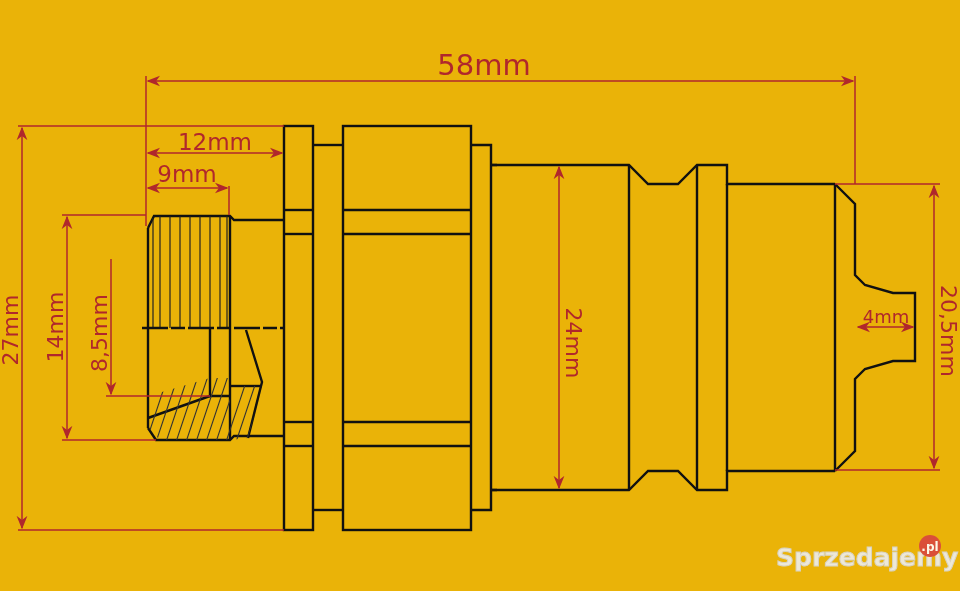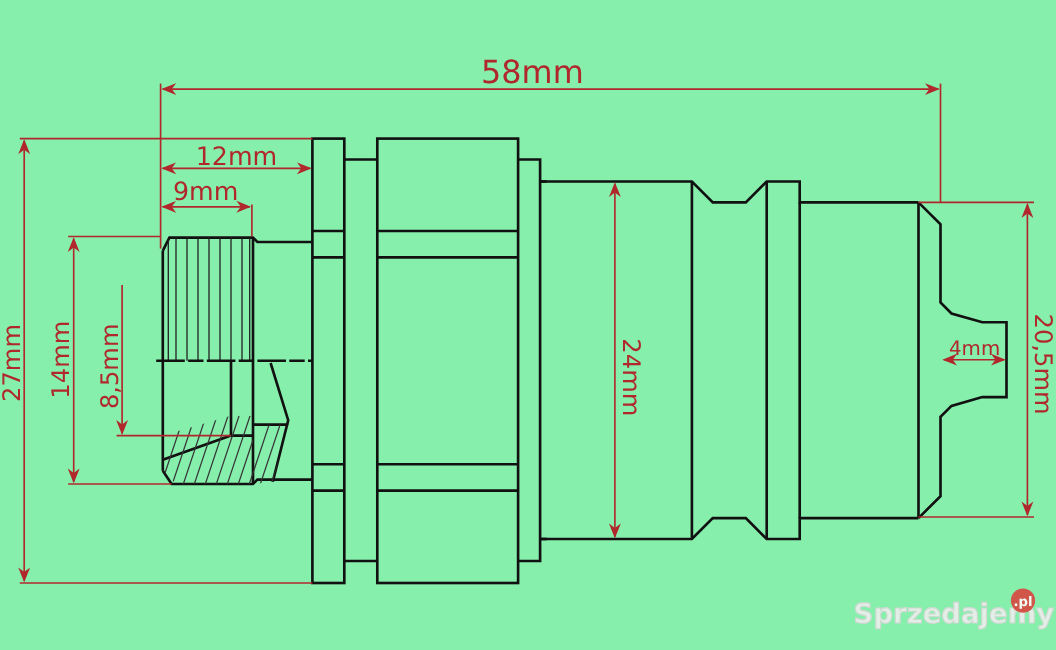--- a/index.html
+++ b/index.html
@@ -1,16 +1,16 @@
 <!DOCTYPE html>
 <html><head>
 <meta charset="utf-8">
 <style>
   html,body{margin:0;padding:0;background:#ffffff;}
-  #stage{position:relative;width:960px;height:591px;overflow:hidden;background:#86efac;}
+  #stage{position:relative;width:960px;height:591px;overflow:hidden;background:#eab308;}
   svg{position:absolute;left:0;top:0;}
   .ol{fill:none;stroke:#111111;stroke-width:2.4;stroke-linejoin:miter;}
   .thin{fill:none;stroke:#222222;stroke-width:1.2;}
   .hatch{stroke:#333333;stroke-width:1.1;}
   .dim{fill:none;stroke:#b0272c;stroke-width:1.5;}
   .dimtxt{fill:#b0272c;font-family:"DejaVu Sans",sans-serif;}
   .wm{font-family:"DejaVu Sans",sans-serif;font-weight:bold;}
 </style>
 </head>
 <body>

